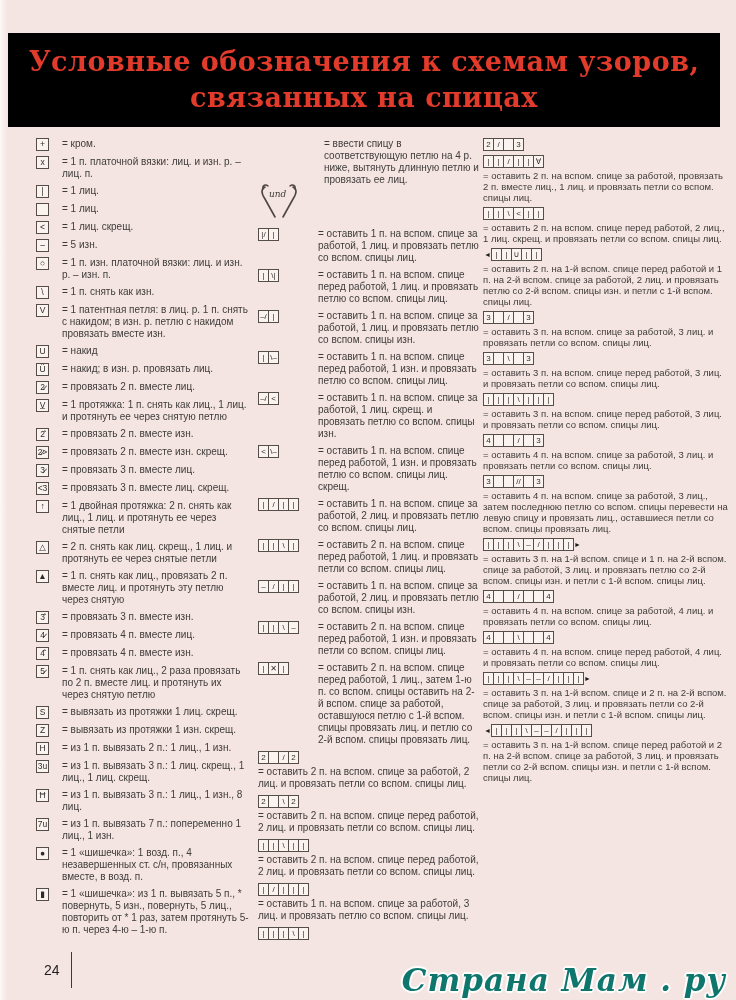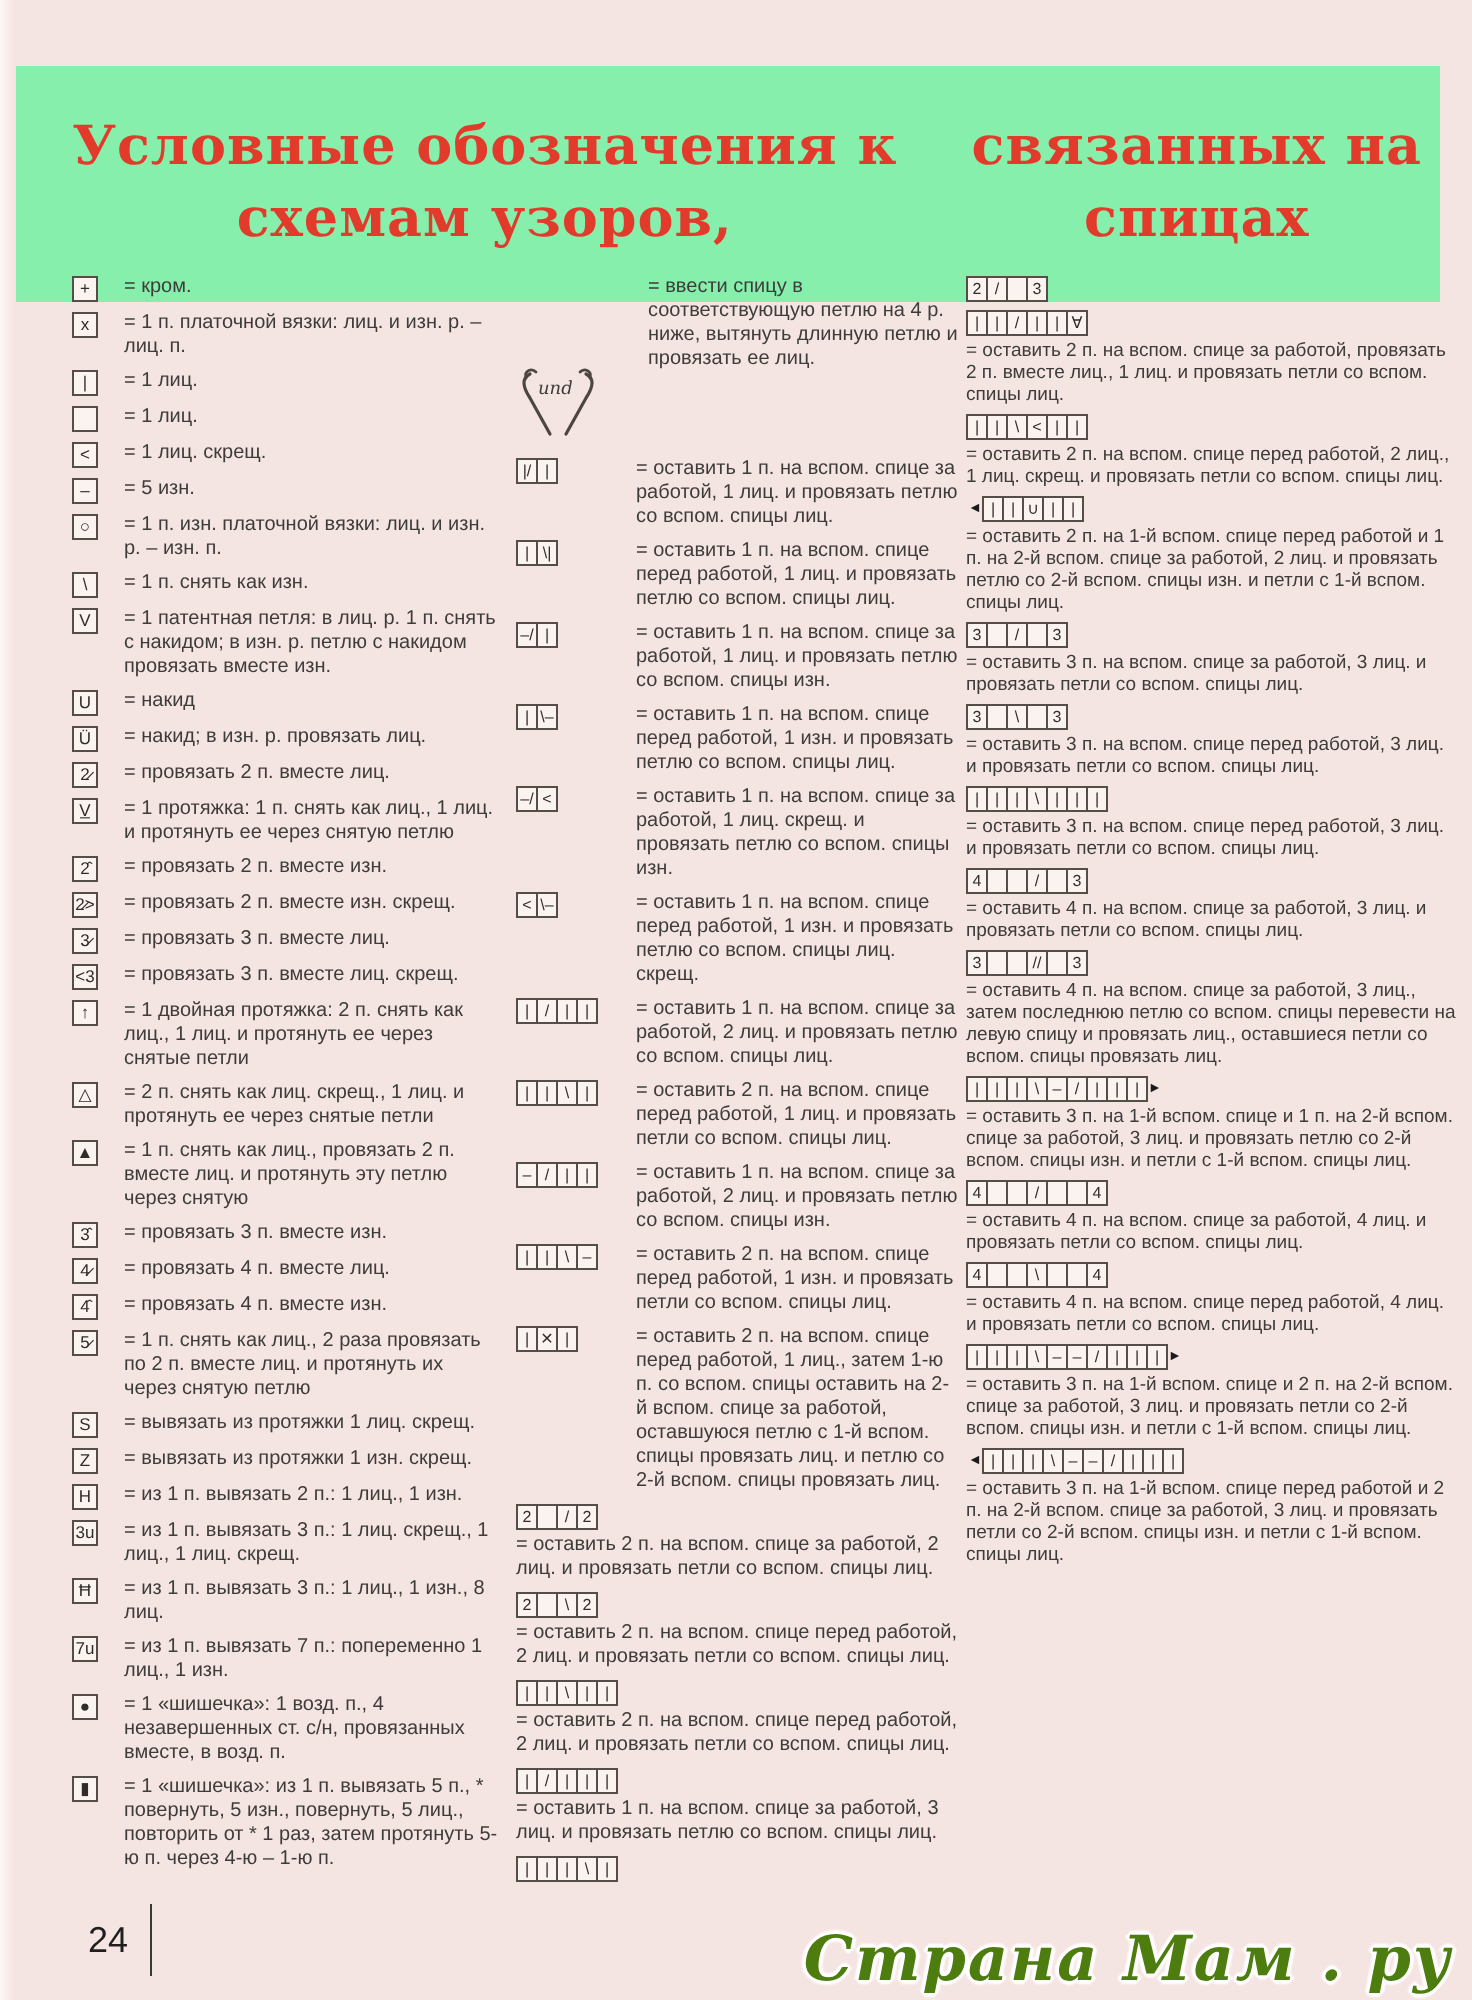--- a/index.html
+++ b/index.html
@@ -6,23 +6,23 @@
   body{
     width:736px;height:1000px;position:relative;overflow:hidden;
     background:#f5e5e2;
     font-family:"Liberation Sans", sans-serif;
     color:#3e3c3a;
   }
   .page-edge{position:absolute;left:0;top:0;width:7px;height:100%;
     background:linear-gradient(90deg,#fdf8f6,#f5e5e2);}
   
   .banner{
-    position:absolute;left:8px;top:33px;width:712px;height:118px;
-    background:#86efac;
-    display:flex;flex-direction:row;justify-content:center;align-items:center;
+    position:absolute;left:8px;top:33px;width:712px;height:94px;
+    background:#000000;
+    display:flex;flex-direction:column;justify-content:center;align-items:center;
   }
   .banner .t{
     font-family:"DejaVu Serif", serif;font-weight:700;
     font-size:27px;line-height:36px;letter-spacing:.5px;
     color:#e23a2b;text-align:center;
   }
   
   .content{position:absolute;top:138px;left:0;width:736px;height:804px;overflow:hidden;}
   .col{position:absolute;top:0;}
   #col1{left:36px;width:214px;}
@@ -51,26 +51,26 @@
     border:1px solid #544d48;background:#fbf3f0;margin-left:-1px;
     text-align:center;font-size:8px;line-height:11px;color:#2f2c2a;
   }
   .cell:first-child{margin-left:0;}
   .cell.tri{border:none;background:transparent;width:9px;flex-basis:9px;
     font-size:7px;line-height:13px;color:#1a1a1a;}
   
   .und-glyph{display:inline-block;margin-top:44px;}
   
   .pagenum-wrap{position:absolute;left:44px;bottom:12px;display:flex;align-items:center;}
-  .pagenum{font-size:18px;color:#1f1f1f;text-align:center;}
+  .pagenum{font-size:14px;color:#1f1f1f;text-align:center;}
   .vline{width:1px;height:36px;background:#3a3a3a;margin-left:11px;}
   .watermark{
     position:absolute;right:10px;bottom:2px;
     font-family:"DejaVu Serif", serif;font-style:italic;font-weight:700;
-    font-size:31px;color:#4d7c0f;letter-spacing:1px;
+    font-size:31px;color:#0f766e;letter-spacing:1px;
     text-shadow:-1px -1px 0 #fff,1px -1px 0 #fff,-1px 1px 0 #fff,1px 1px 0 #fff,
                 -2px 0 1px #fff,2px 0 1px #fff,0 2px 1px #fff,0 -2px 1px #fff;
   }
 </style>
 </head>
 <body>
 
 <div class="page-edge"></div>
 
 <div class="banner">

